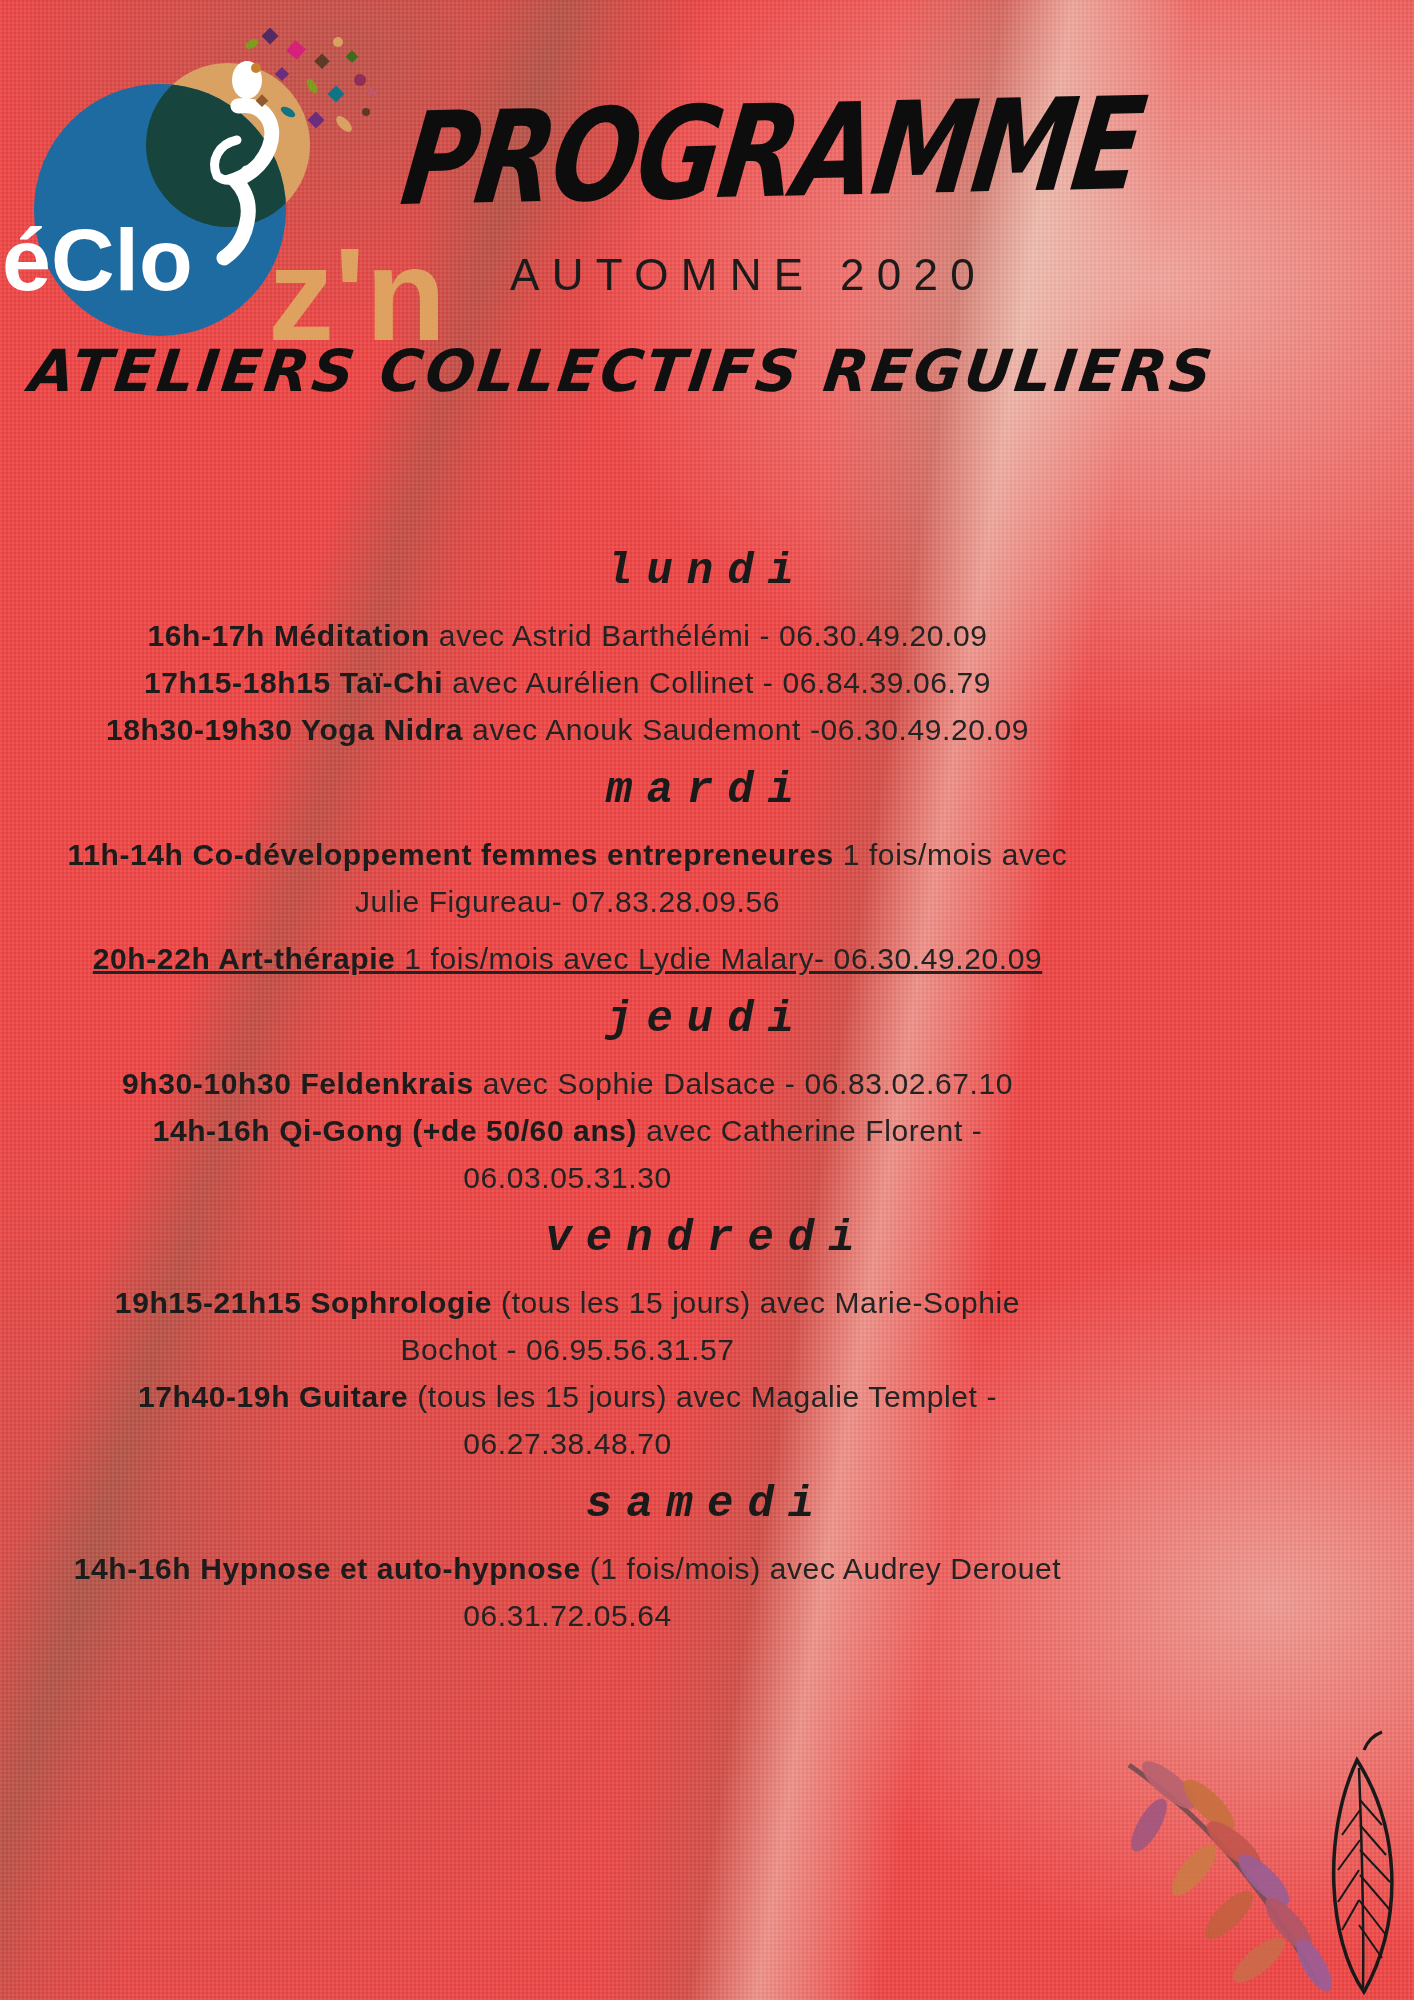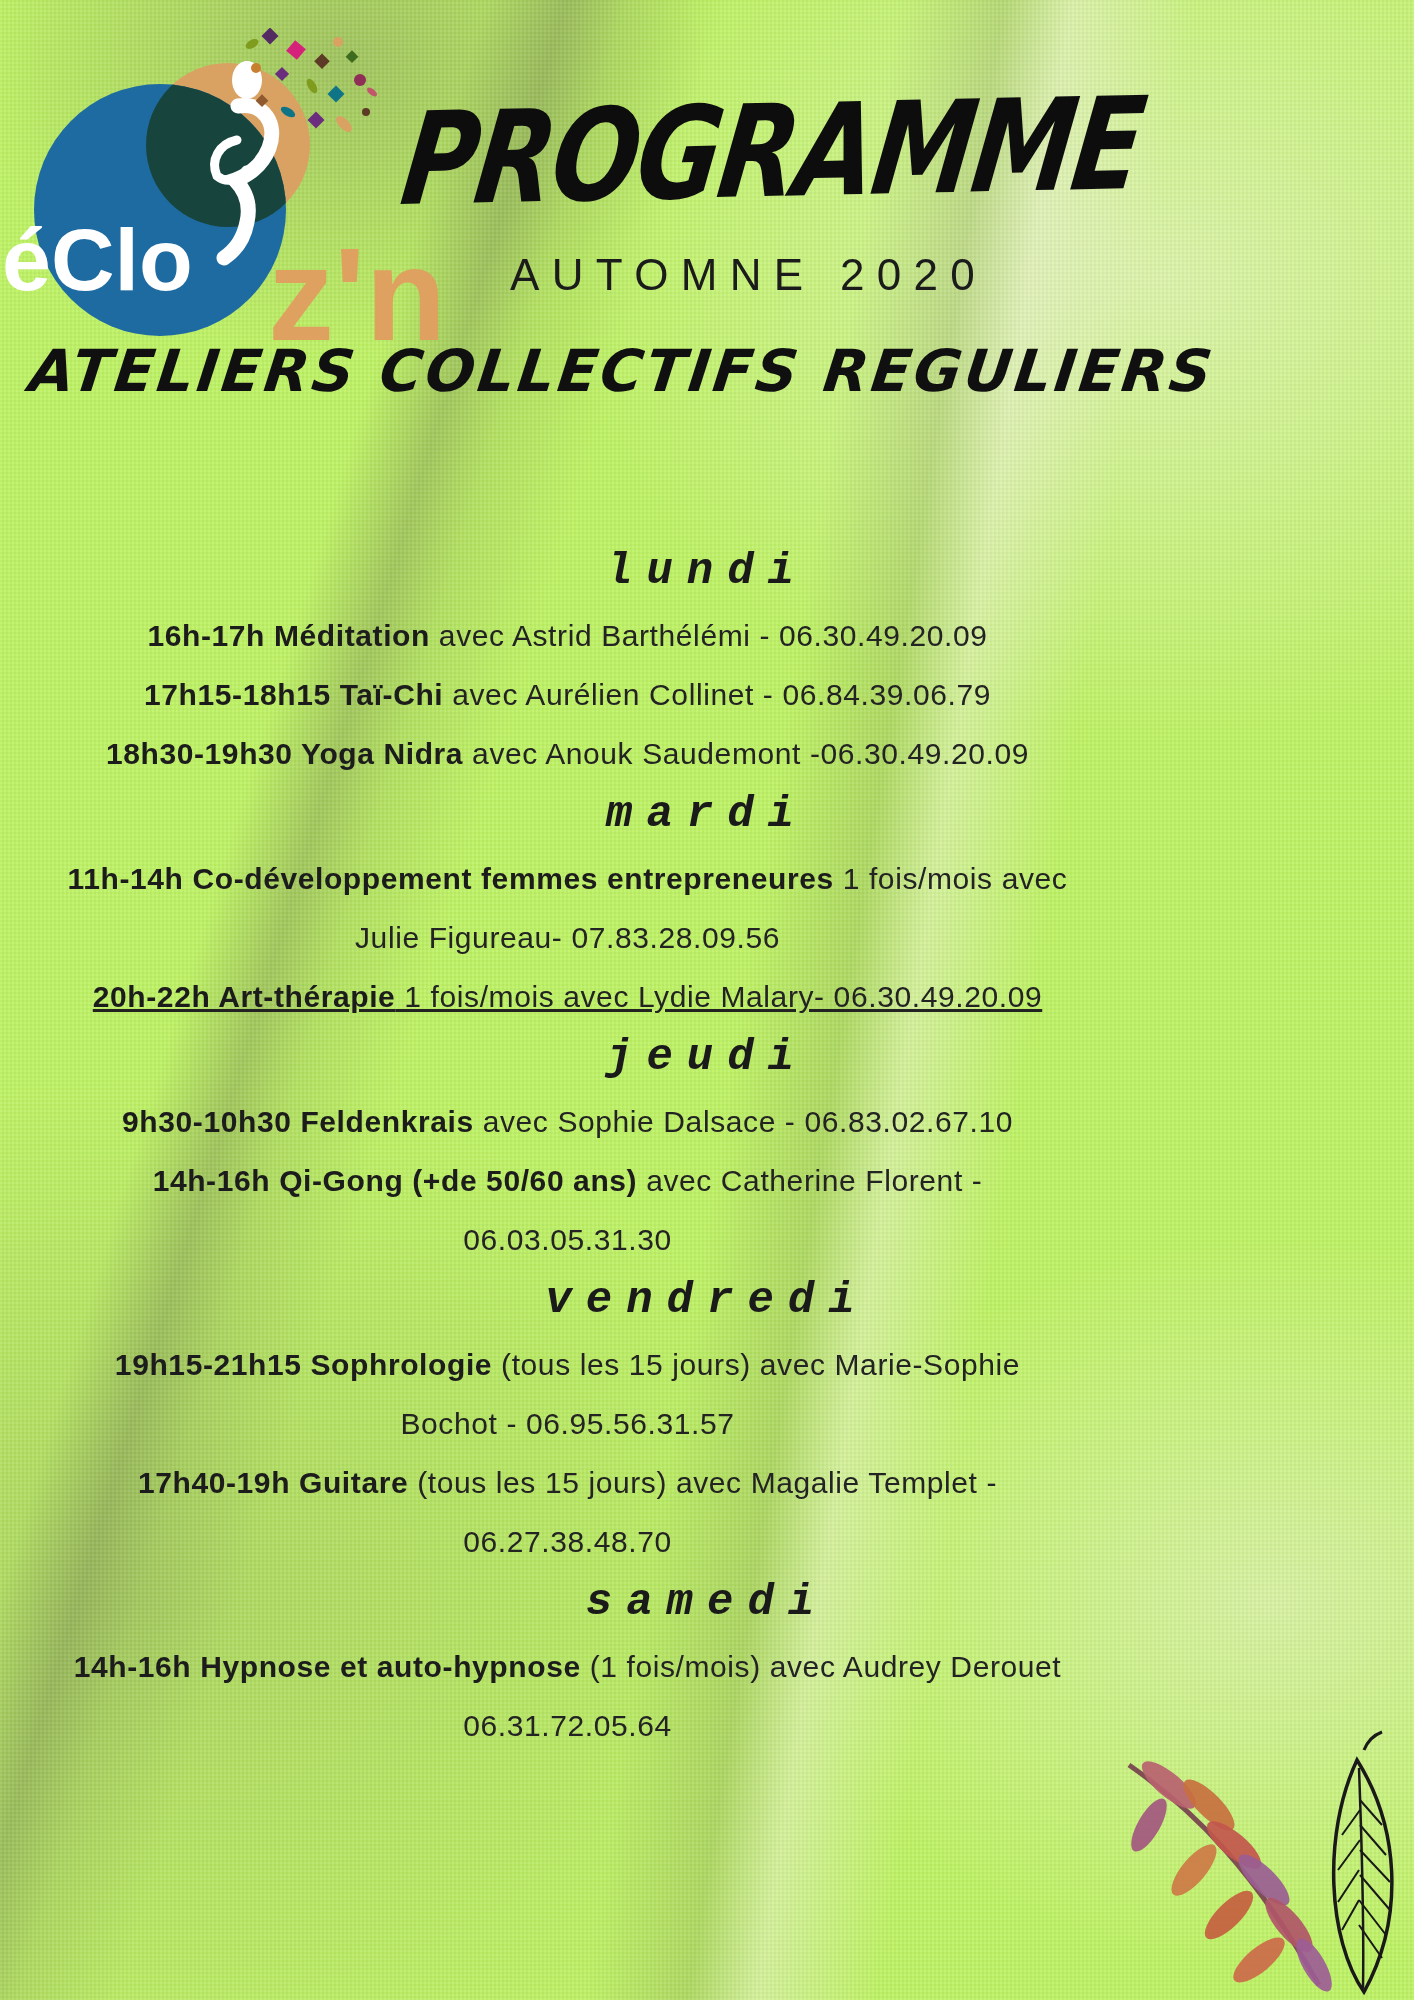--- a/index.html
+++ b/index.html
@@ -1,20 +1,20 @@
 <!DOCTYPE html>
 <html><head>
 <meta charset="utf-8">
 <style>
   html,body{margin:0;padding:0;}
   .page{
     position:relative;
     width:1414px;height:2000px;
     overflow:hidden;
-    background-color:#bef264;
+    background-color:#ef4444;
     font-family:"Liberation Sans",sans-serif;
     color:#222;
   }
   
   .bg{
     position:absolute;inset:0;
     background:
       radial-gradient(520px 420px at 24% 3%, rgba(105,110,82,0.35), rgba(105,110,82,0) 70%),
       linear-gradient(107deg, rgba(0,0,0,0) 24%, rgba(96,102,72,0.30) 28%, rgba(96,102,72,0.12) 31%, rgba(0,0,0,0) 36%),
       linear-gradient(99deg, rgba(0,0,0,0) 52%, rgba(110,116,86,0.20) 58%, rgba(238,239,220,0.45) 62%, rgba(0,0,0,0) 69%),
@@ -58,21 +58,21 @@
   }
   .day-name{
     width:1354px;
     font-family:Liberation Mono, monospace;
     font-style:italic;font-weight:bold;
     font-size:44px;line-height:50px;
     letter-spacing:14px;color:#1a1a1a;
     margin:12px 0 16px 0;
     text-align:center;
   }
-  .line{margin:12px;font-size:30px;line-height:47px;letter-spacing:0.6px;color:#232323;}
+  .line{margin:0;font-size:30px;line-height:47px;letter-spacing:0.6px;color:#232323;}
   .line .b{font-weight:bold;color:#1c1c1c;}
   .entry-gap{margin-top:10px;text-decoration:underline;}
   .leaves{position:absolute;right:0;bottom:0;}
 </style>
 </head>
 <body>
 
 <div class="page">
   <div class="bg"></div>
 

